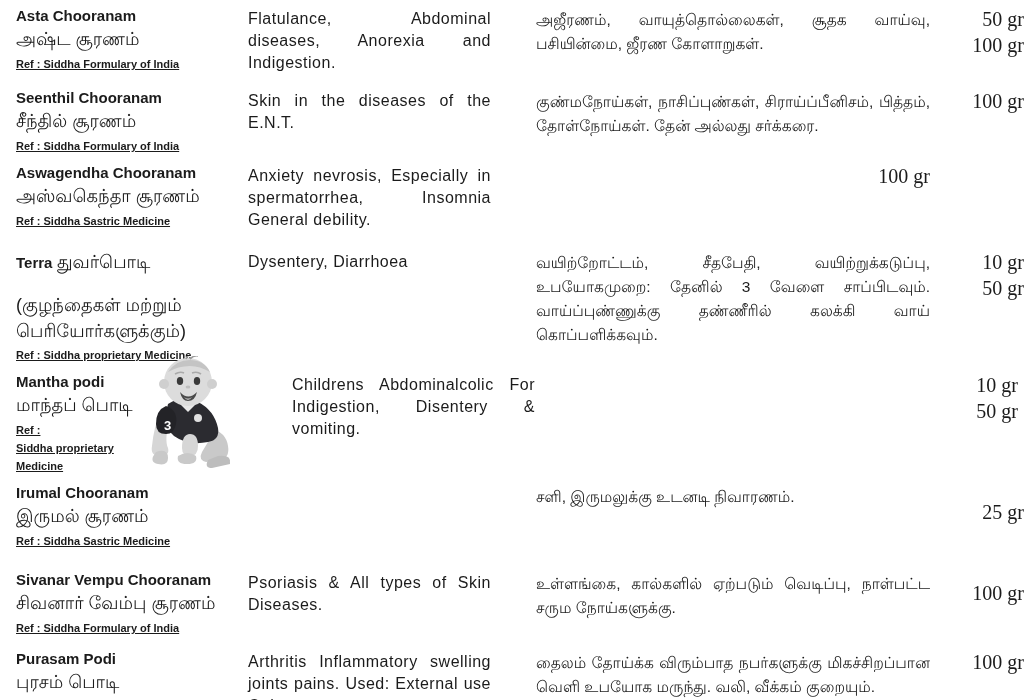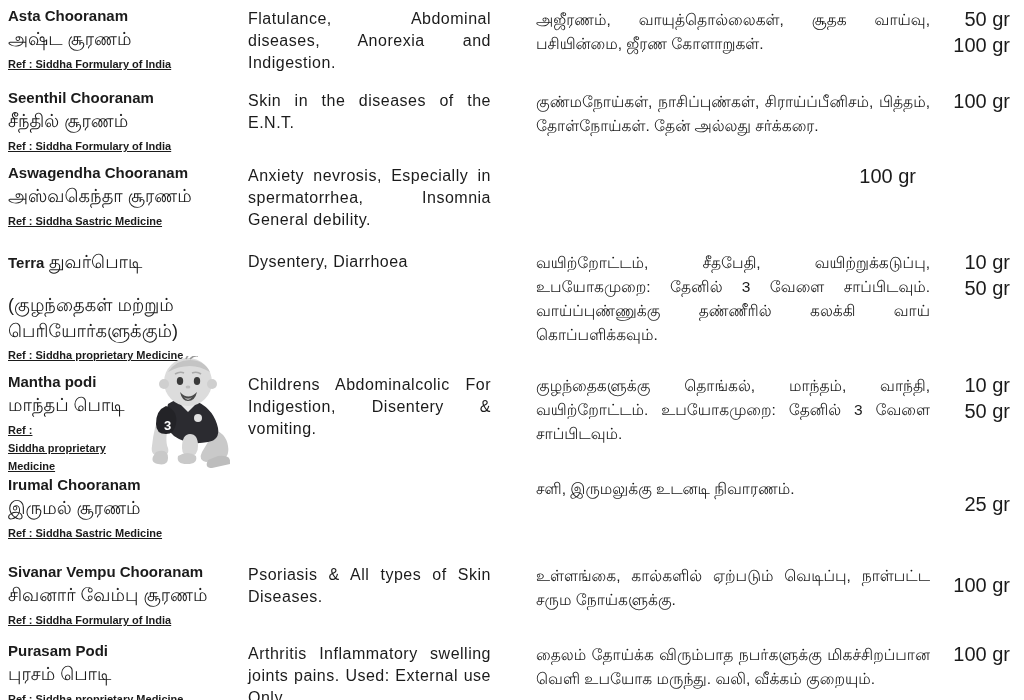--- a/index.html
+++ b/index.html
@@ -13,45 +13,46 @@
   .page { padding-top: 6px; }
   .row {
     display: grid;
     grid-template-columns: 240px 265px 425px 94px;
     align-items: start;
   }
   .r1 { margin-bottom: 14px; }
   .r2 { margin-bottom: 8px; }
   .r3 { margin-bottom: 18px; }
   .r4 { margin-bottom: 8px; }
-  .r5 { min-height: 102px; }
+  .r5 { margin-bottom: 8px; min-height: 102px; gap: 44px; }
   .r6 { margin-bottom: 20px; }
   .r7 { margin-bottom: 12px; }
-  .name-cell { padding-left: 8px; position: relative; }
+  .name-cell { padding-left: 16px; position: relative; }
   .name-en { font-weight: bold; font-size: 15px; line-height: 20px; display: block; }
   .name-en.inline { display: inline; }
   .name-ta { font-size: 18px; line-height: 27px; display: block; }
   .name-ta.inline { display: inline; }
   .name-ta2 { font-size: 18px; line-height: 26px; display: block; max-width: 215px; margin-top: 16px; }
   .ref { font-weight: bold; font-size: 11px; line-height: 18px; margin-top: 2px; text-decoration: underline; }
   .ref + .ref { margin-top: 0; }
   .desc-en {
     font-size: 16px; line-height: 22px;
     text-align: justify; letter-spacing: 0.5px;
     padding: 2px 14px 0 8px;
   }
   .desc-ta {
     font-size: 15.5px; line-height: 24px;
     text-align: justify;
     padding: 2px 0 0 31px;
   }
   .qty-cell {
-    text-align: right; padding-right: 14px;
+    text-align: right; 
     font-size: 20px; line-height: 26px;
     white-space: nowrap;
+    font-family: Liberation Serif, serif;
   }
   .qty-cell.offset16 { padding-top: 16px; }
   .qty-cell.offset10 { padding-top: 10px; }
   .qty { display: block; }
   .baby {
     position: absolute;
     left: 126px; top: -16px;
     width: 122px; height: 116px;
   }
   .r5 .name-text { max-width: 130px; }
@@ -158,21 +159,20 @@
         <path d="M54 36 q8 9 17 0 q-2 9 -9 9 q-6 0 -8 -9 z" fill="#4a4a4a"></path>
         <path d="M58 41 q4 3 8 0 q-2 3 -4 3 q-2 0 -4 -3 z" fill="#b9b9b9"></path>
 
         <ellipse cx="62" cy="31" rx="2.4" ry="1.6" fill="#bfbfbf"></ellipse>
 
         <path d="M56 92 q0 -14 8 -14 q8 0 8 12 q0 10 -8 10 q-8 0 -8 -8 z" fill="#d6d6d6"></path>
         <path d="M52 100 q10 -6 18 0 q2 8 -9 8 q-11 0 -9 -8 z" fill="#c9c9c9"></path>
       </svg>
     </div>
     <div class="desc-en">Childrens Abdominalcolic For Indigestion, Disentery &amp; vomiting.</div>
-    <div class="desc-ta">குழந்தைகளுக்கு தொங்கல், மாந்தம், வாந்தி, வயிற்றோட்டம். உபயோகமுறை: தேனில் 3 வேளை சாப்பிடவும்.</div>
     <div class="qty-cell">
       <span class="qty">10 gr</span>
       <span class="qty">50 gr</span>
     </div>
   </div>
 
   <div class="row r6">
     <div class="name-cell">
       <span class="name-en">Irumal Chooranam</span>
       <span class="name-ta">இருமல் சூரணம்</span>

